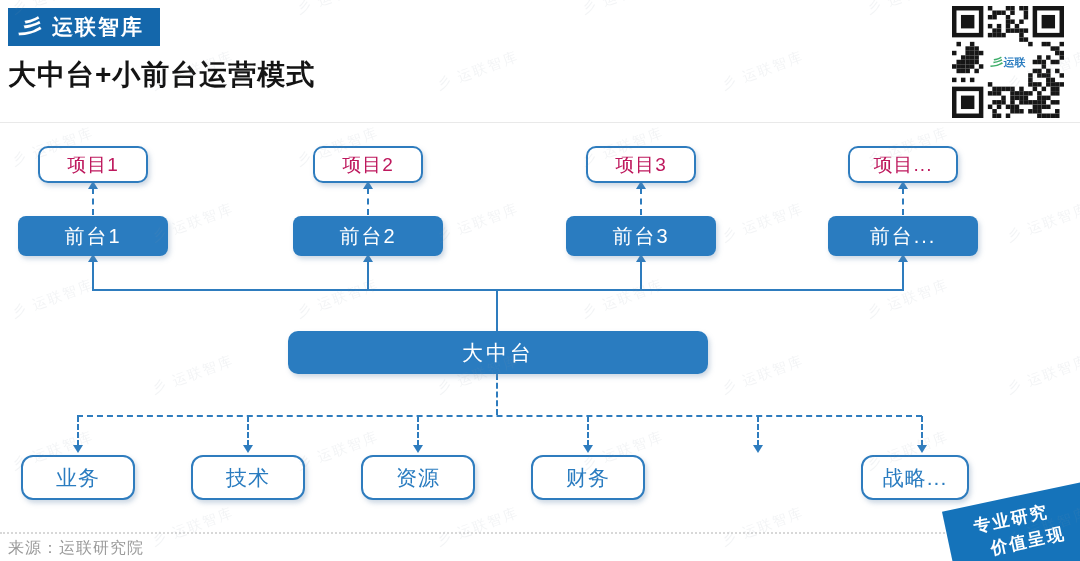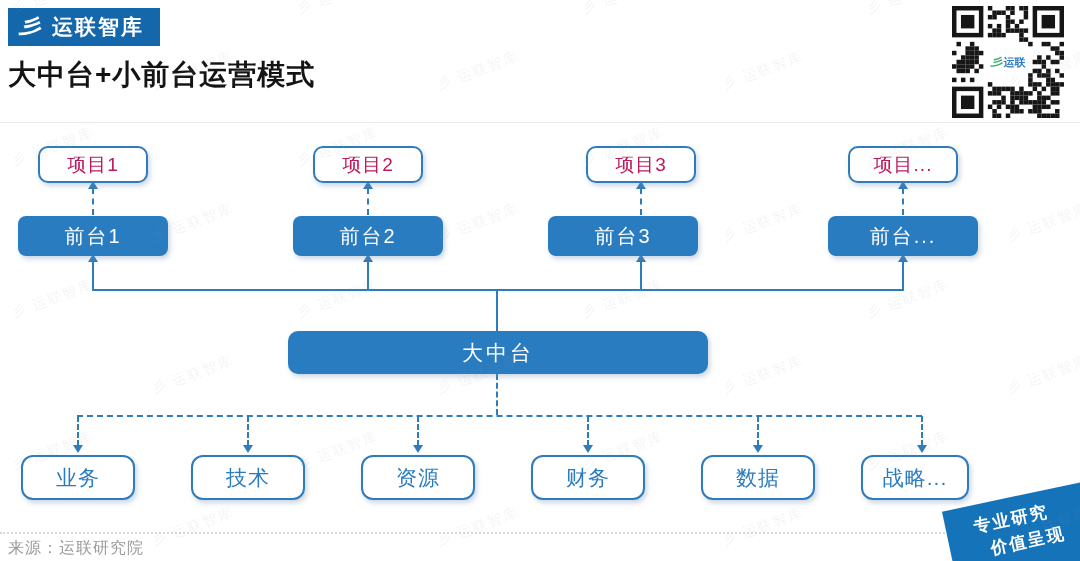--- a/index.html
+++ b/index.html
@@ -362,21 +362,21 @@
   <div class="arrow-up dashed" style="left:367px;top:188px;height:27px"></div>
   <div class="arrow-up dashed" style="left:640px;top:188px;height:27px"></div>
   <div class="arrow-up dashed" style="left:902px;top:188px;height:27px"></div>
 
   <div class="z fbox" style="left:18px">
       <span>前台1</span>
     </div>
   <div class="z fbox" style="left:293px">
       <span>前台2</span>
     </div>
-  <div class="z fbox" style="left:548px">
+  <div class="z fbox" style="left:566px">
       <span>前台3</span>
     </div>
   <div class="z fbox" style="left:828px">
       <span>前台...</span>
     </div>
 
   <div class="arrow-up" style="left:92px;top:261px;height:28px"></div>
   <div class="arrow-up" style="left:367px;top:261px;height:28px"></div>
   <div class="arrow-up" style="left:640px;top:261px;height:28px"></div>
   <div class="arrow-up" style="left:902px;top:261px;height:28px"></div>
@@ -403,23 +403,20 @@
     </div>
   <div class="z cbox" style="left:21px">
       <span>业务</span>
     </div>
   <div class="z cbox" style="left:531px">
       <span>财务</span>
     </div>
   <div class="z cbox" style="left:361px">
       <span>资源</span>
     </div>
-  <div class="z cbox" style="left:701px">
-      <span>数据</span>
-    </div>
   <div class="z cbox" style="left:861px;width:108px">
       <span>战略...</span>
     </div>
 
   <div class="footer-divider"></div>
   <div class="source-text">来源：运联研究院</div>
   <div class="ribbon">
     <span class="l1">专业研究</span>
     <span class="l2">价值呈现</span>
   </div>

